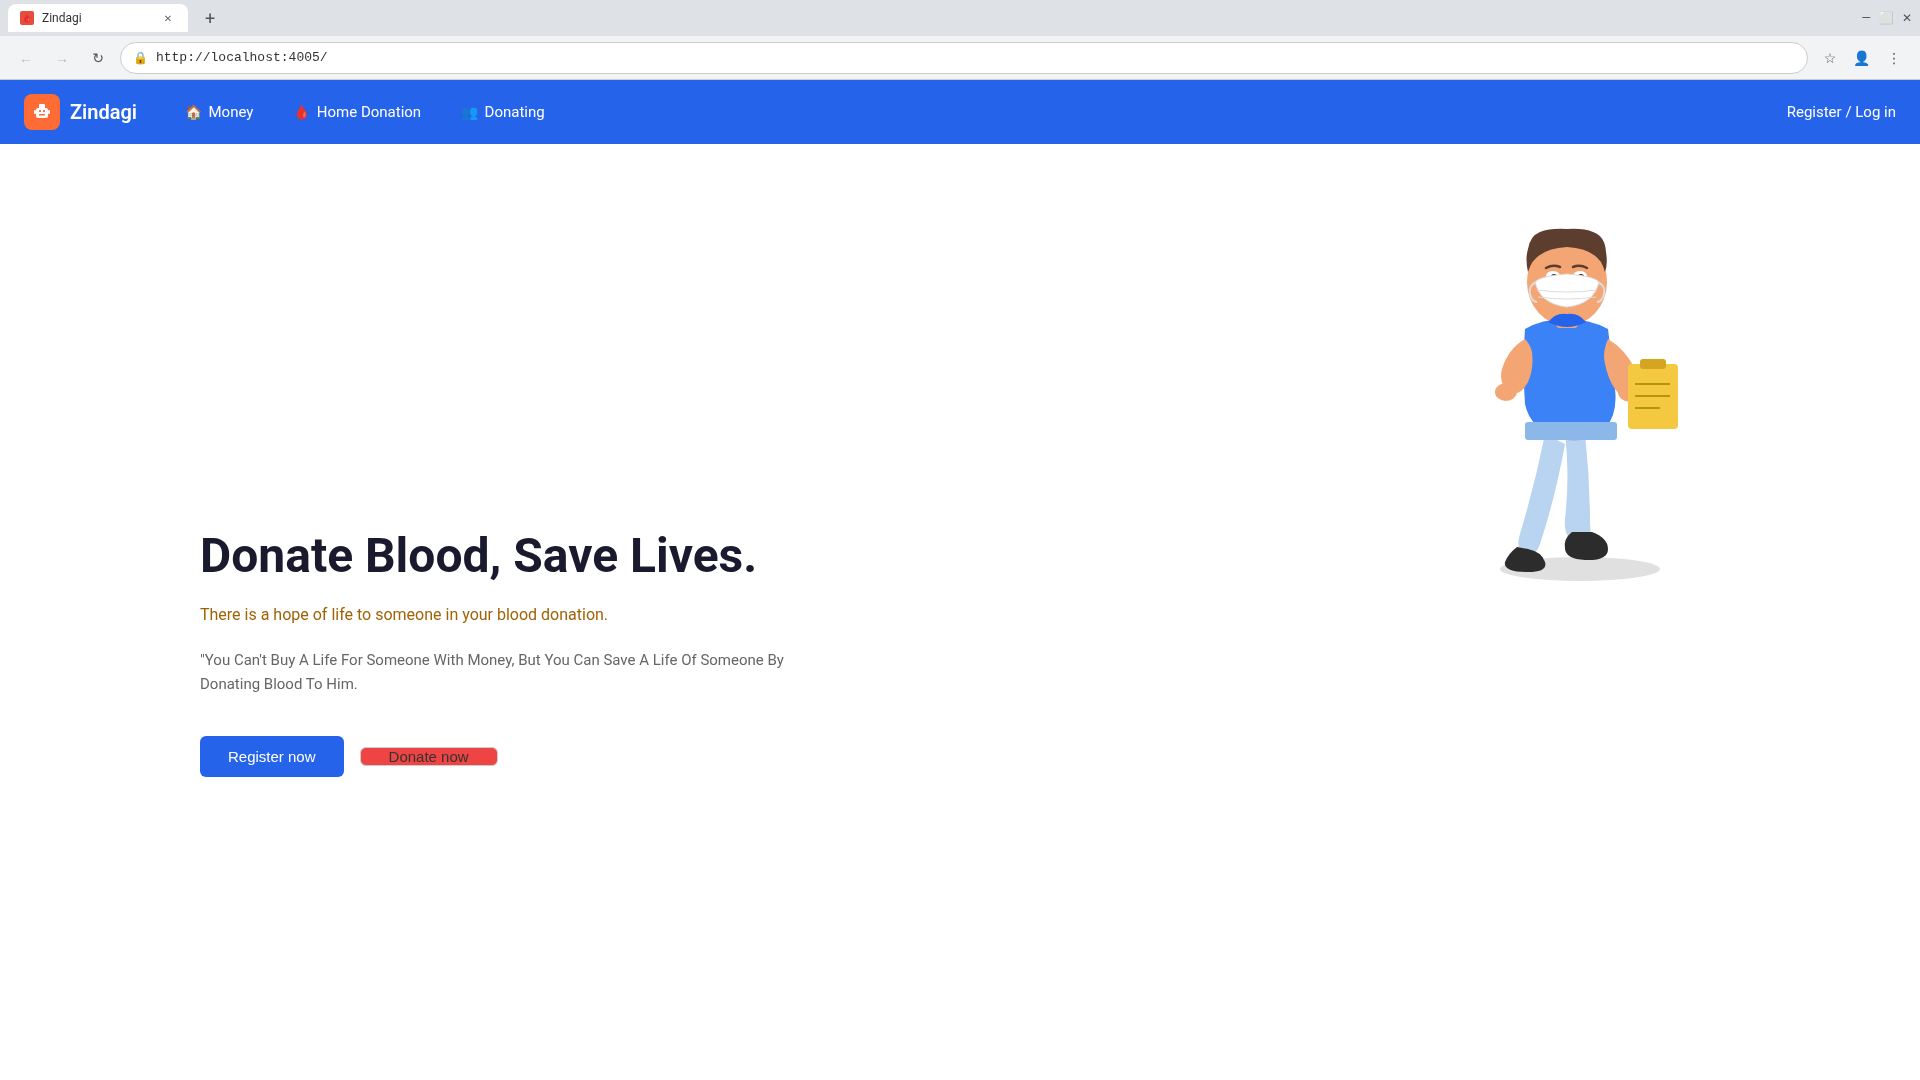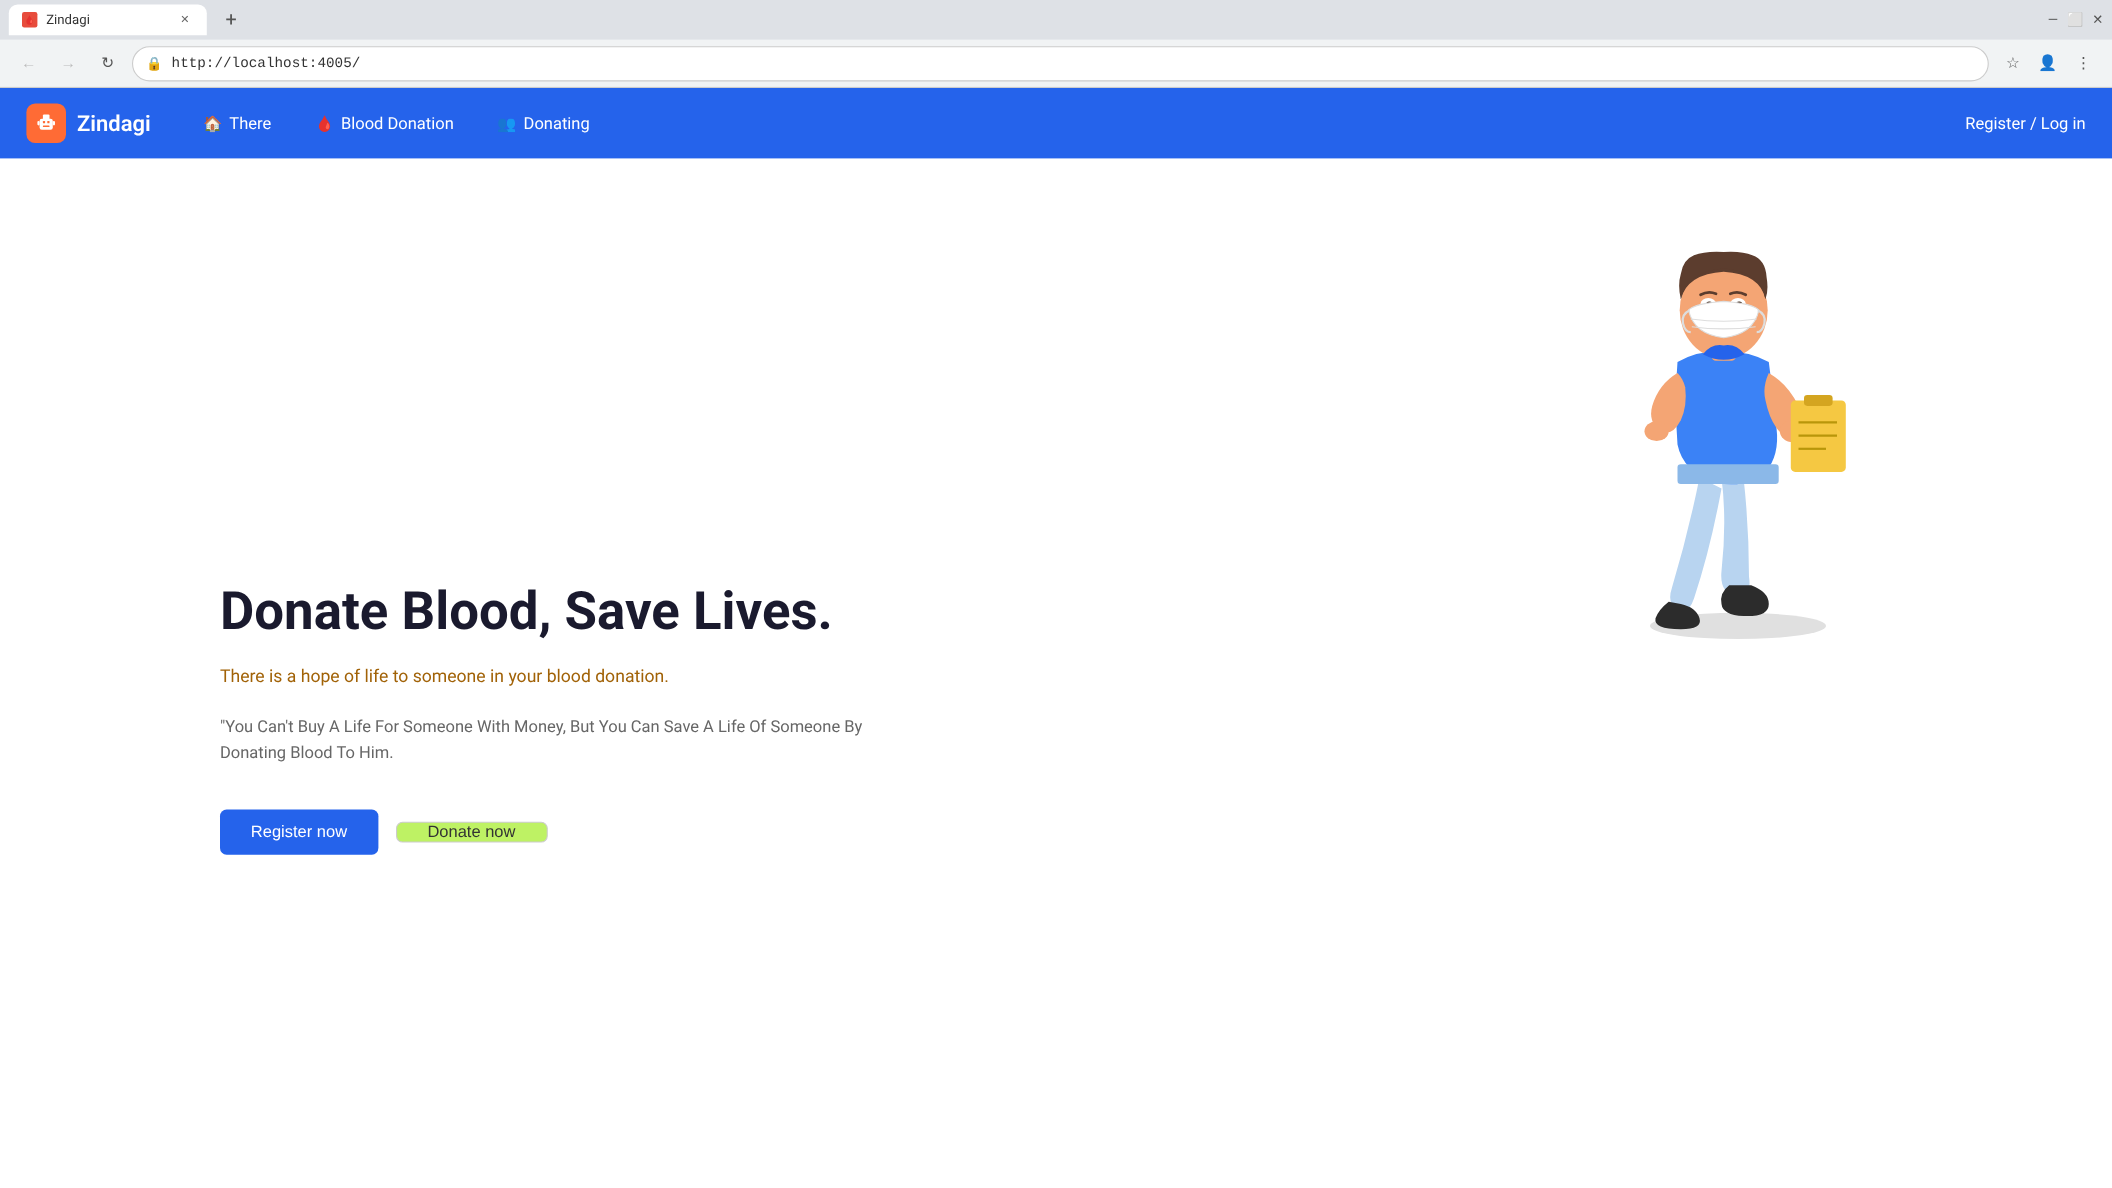--- a/index.html
+++ b/index.html
@@ -277,21 +277,21 @@
       color: white;
       border: none;
       padding: 12px 28px;
       border-radius: 6px;
       font-size: 15px;
       font-weight: 500;
       cursor: pointer;
     }
 
     .btn-outline {
-      background: #bef264;
+      background: #ef4444;
       color: #333;
       border: 1.5px solid #ccc;
       padding: 0 28px;
       border-radius: 6px;
       font-size: 15px;
       font-weight: 500;
       cursor: pointer;
     }
 
     
@@ -365,25 +365,25 @@
           <rect x="4" y="10" width="2" height="4" rx="1" fill="white"></rect>
           <rect x="18" y="10" width="2" height="4" rx="1" fill="white"></rect>
         </svg>
       </div>
       <span class="brand-name">Zindagi</span>
     </div>
 
     <nav class="navbar-nav">
       <a class="nav-link">
         <span class="nav-link-icon">🏠</span>
-        <span>There</span>
+        <span>Money</span>
       </a>
       <a class="nav-link">
         <span class="nav-link-icon">🩸</span>
-        <span>Blood Donation</span>
+        <span>Home Donation</span>
       </a>
       <a class="nav-link">
         <span class="nav-link-icon">👥</span>
         <span>Donating</span>
       </a>
     </nav>
 
     <div class="navbar-right">
       <a class="register-login">Register / Log in</a>
     </div>

